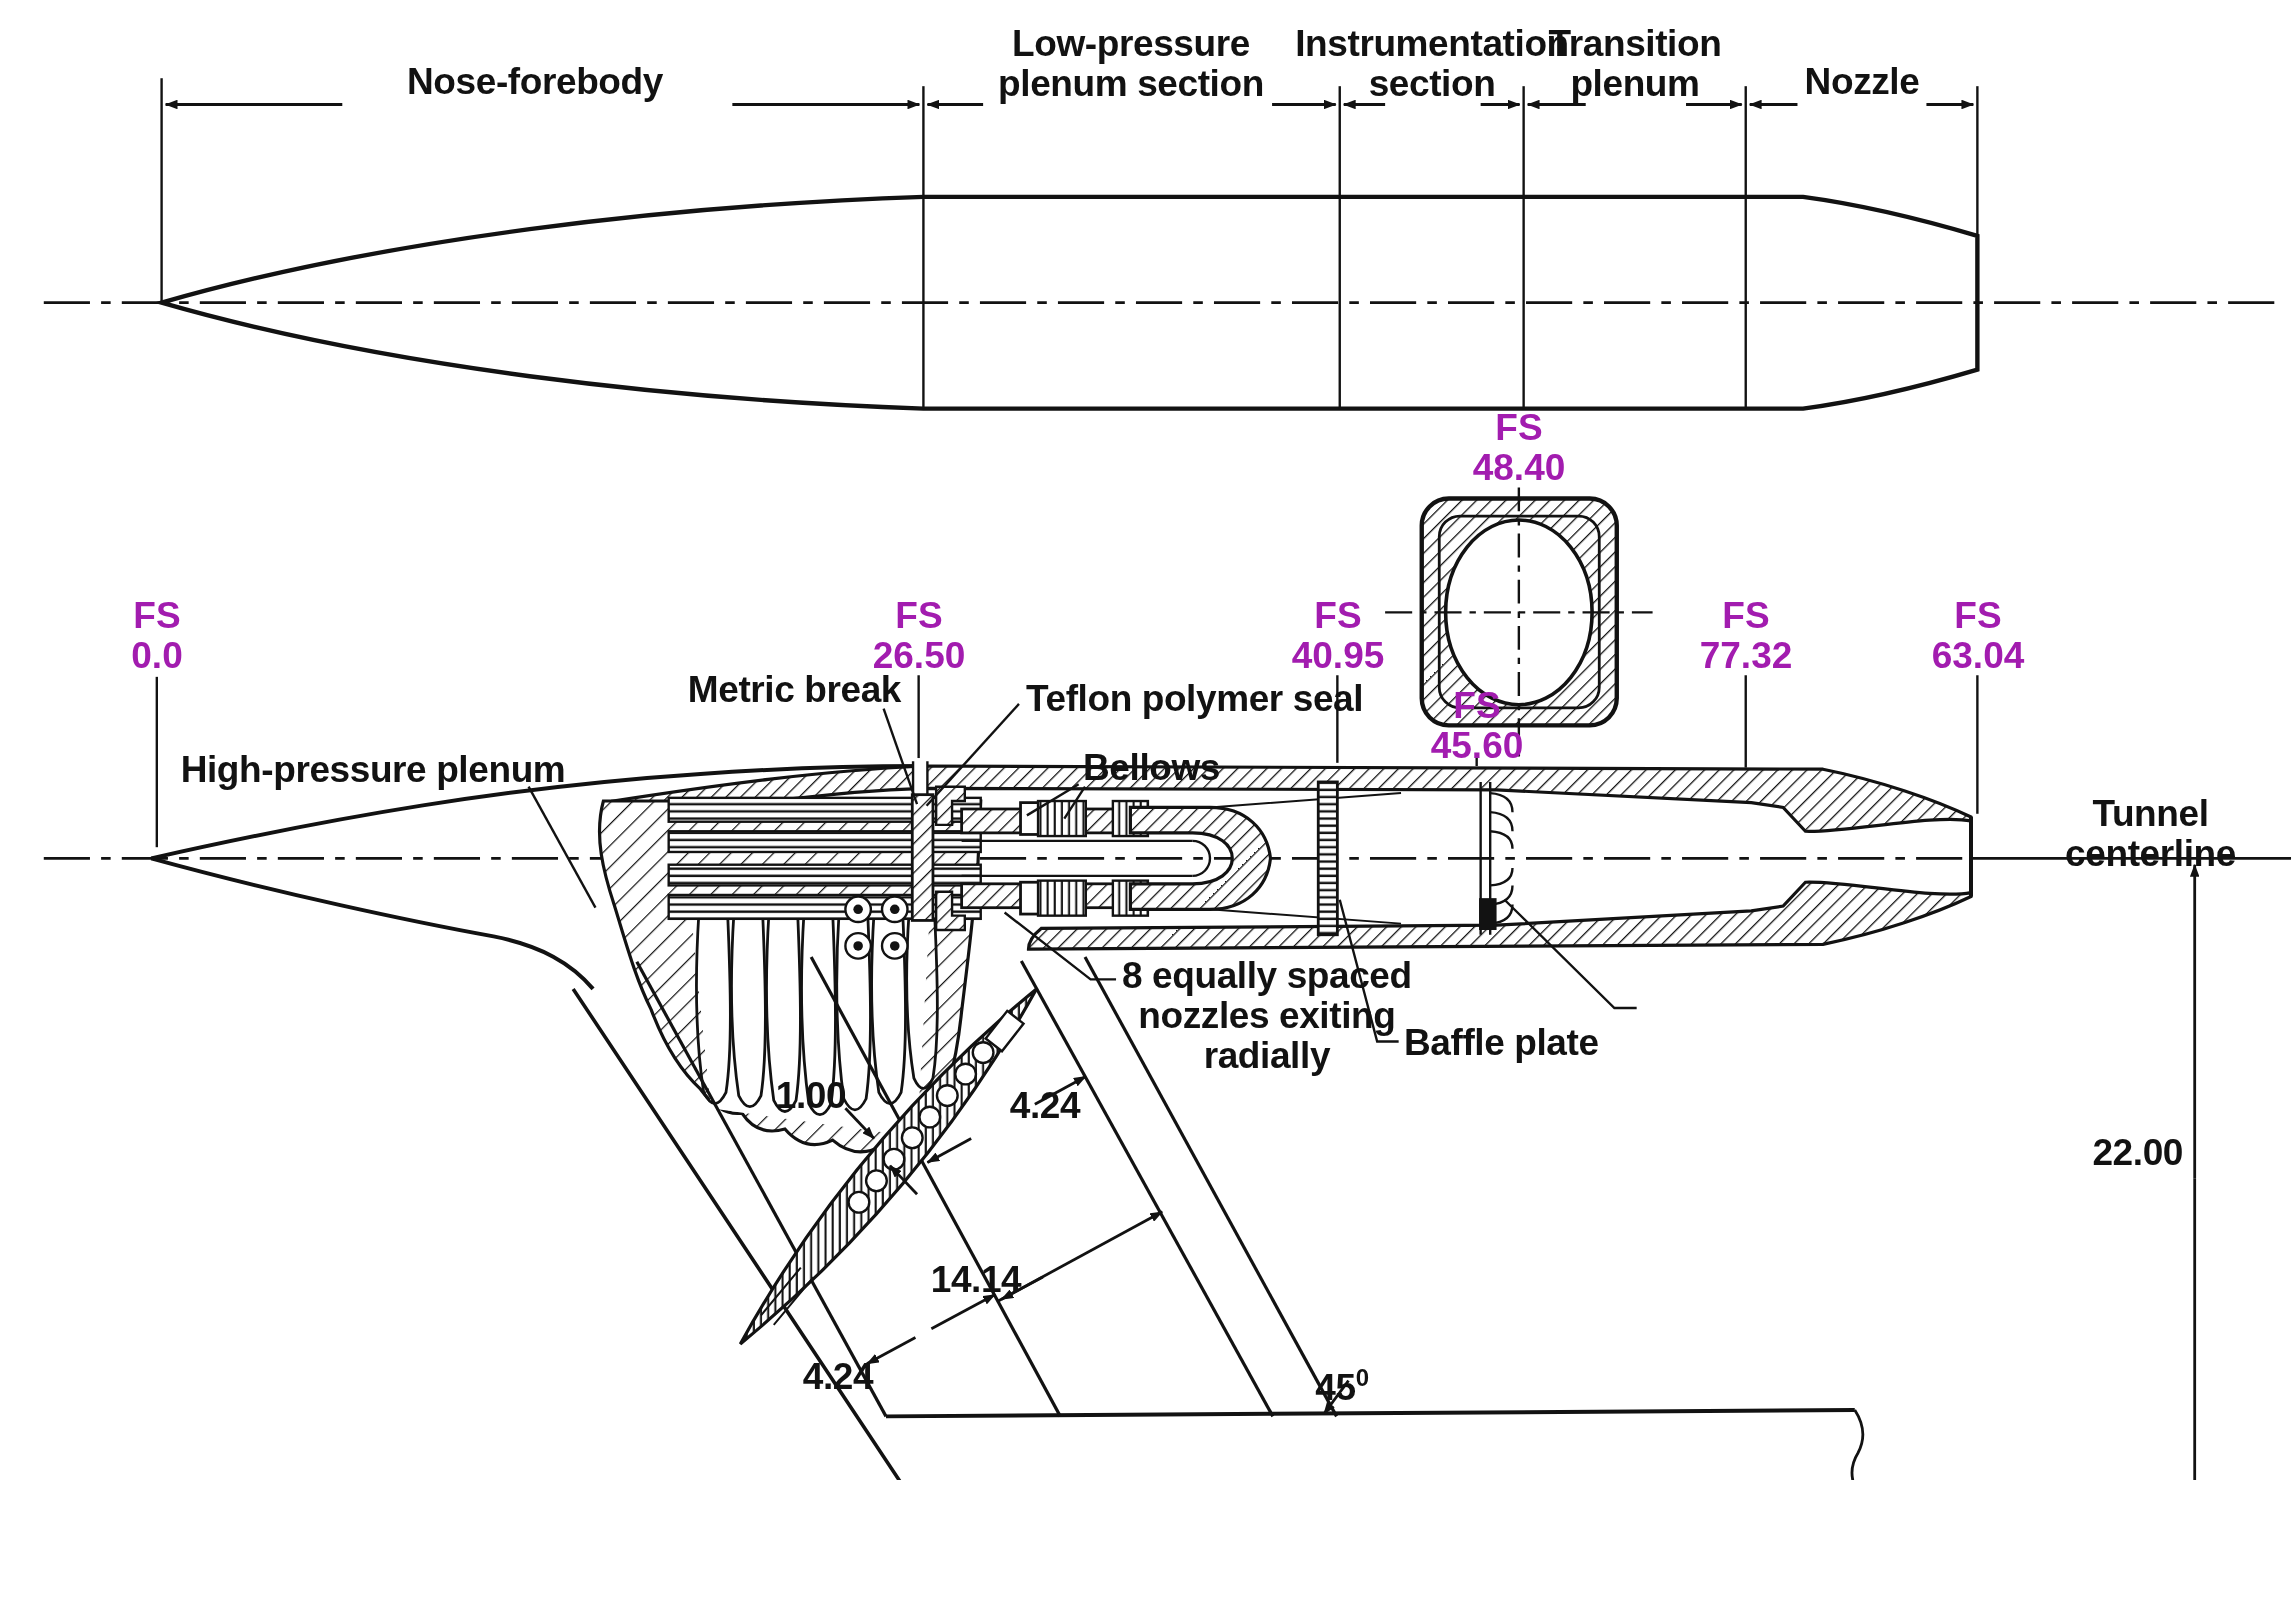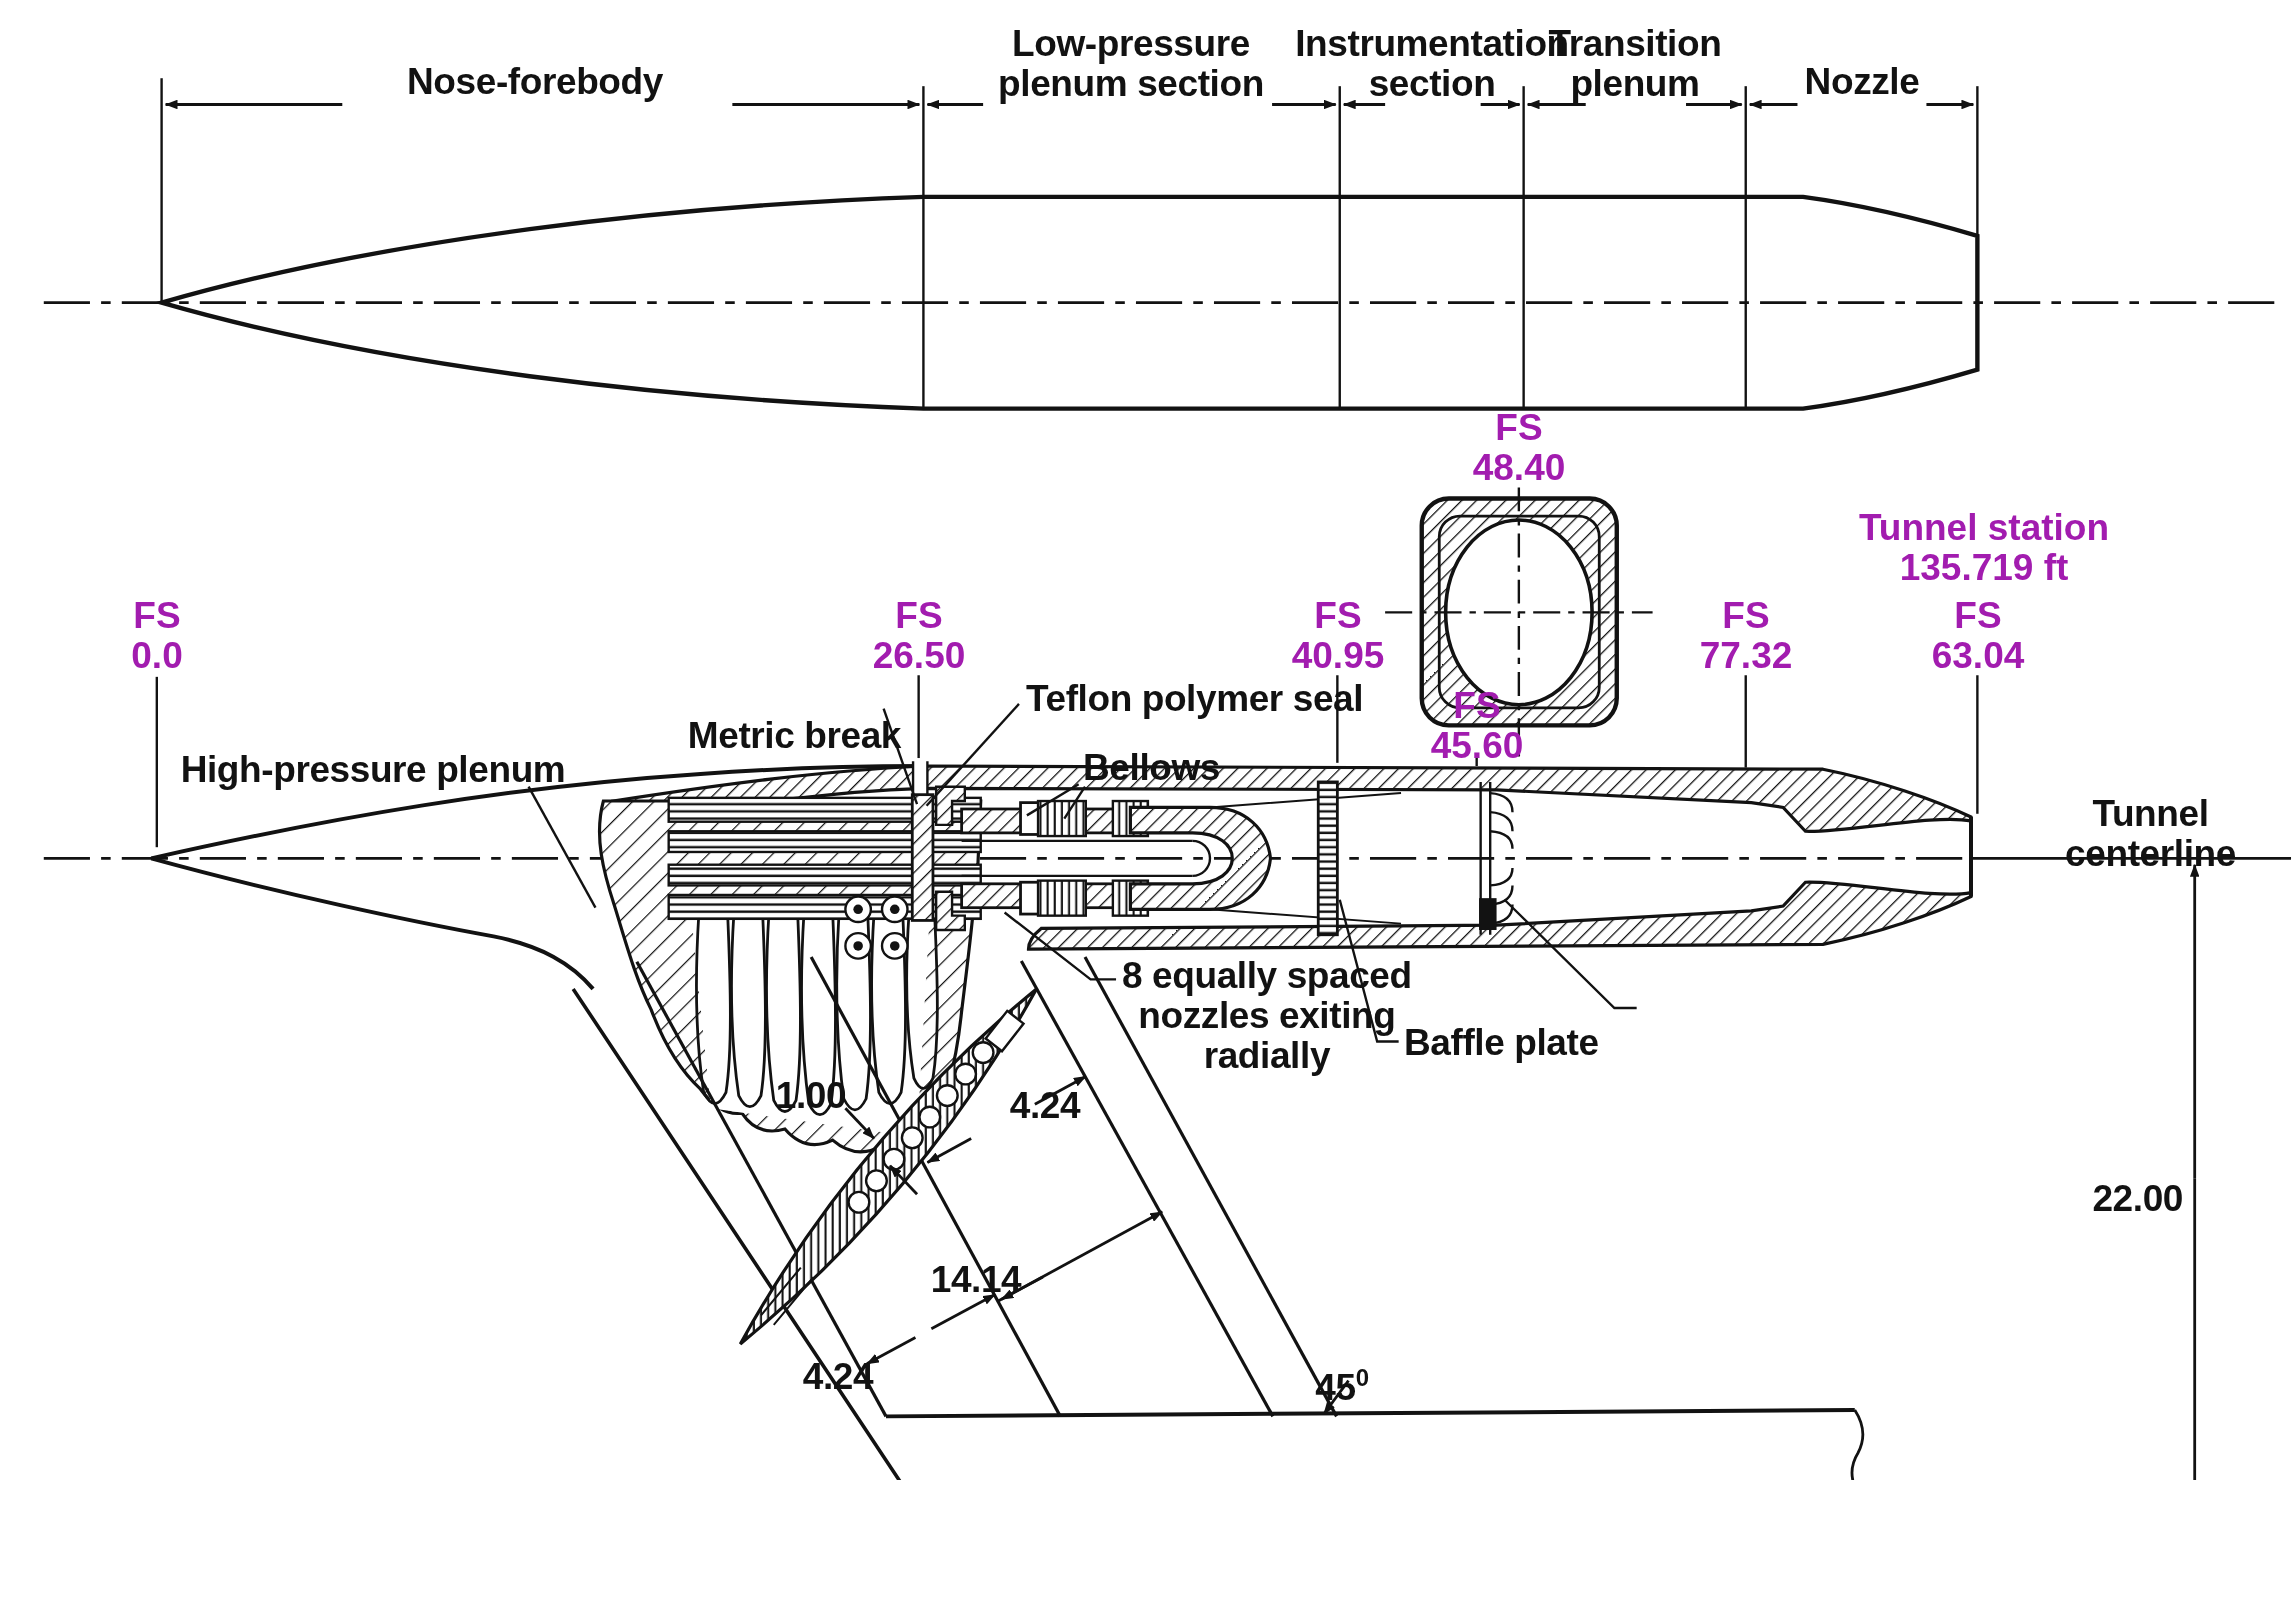--- a/index.html
+++ b/index.html
@@ -3,21 +3,21 @@
 <meta charset="utf-8">
 <style>
   html,body{margin:0;padding:0;background:#ffffff;}
   .stage{position:relative;width:2295px;height:1480px;background:#ffffff;
          font-family:"Liberation Sans",sans-serif;overflow:hidden;}
   svg{position:absolute;left:0;top:0;}
   .lbl{position:absolute;font-weight:bold;font-size:37px;line-height:40px;
        color:#121212;white-space:pre-line;letter-spacing:-0.4px;}
   .c{transform:translate(-50%,-50%);text-align:center;}
   .l{transform:translate(0,-50%);text-align:center;}
-  .r{transform:translate(-100%,-50%);text-align:right;margin-top:46px;}
+  .r{transform:translate(-100%,-50%);text-align:right;}
   .fs{position:absolute;transform:translate(-50%,0);text-align:center;
       font-weight:bold;font-size:37px;line-height:40px;color:#a21caf;}
   .sup{font-size:24px;vertical-align:super;}
 </style>
 </head>
 <body>
 
 <div class="stage">
 
 <svg width="2295" height="1614" viewBox="0 0 2883 2027">
@@ -264,24 +264,20 @@
 </div>
 <div class="fs" style="left:1746px;top:596px">
   <div>FS</div>
   <div>77.32</div>
 </div>
 <div class="fs" style="left:1978px;top:596px">
   <div>FS</div>
   <div>63.04</div>
 </div>
 
-<div class="fs" style="left:1984px;top:508px">
-  <div>Tunnel station</div>
-  <div>135.719 ft</div>
-</div>
 
 <div class="lbl c" style="left:373px;top:770px">High-pressure plenum</div>
 <div class="lbl r" style="left:901px;top:690px">Metric break</div>
 <div class="lbl l" style="left:1026px;top:699px">Teflon polymer seal</div>
 <div class="lbl l" style="left:1083px;top:768px">Bellows</div>
 <div class="lbl l" style="left:1122px;top:1016px">8 equally spaced
 nozzles exiting
 radially</div>
 <div class="lbl l" style="left:1404px;top:1043px">Baffle plate</div>
 <div class="lbl l" style="left:2006px;top:834px">Tunnel centerline</div>

